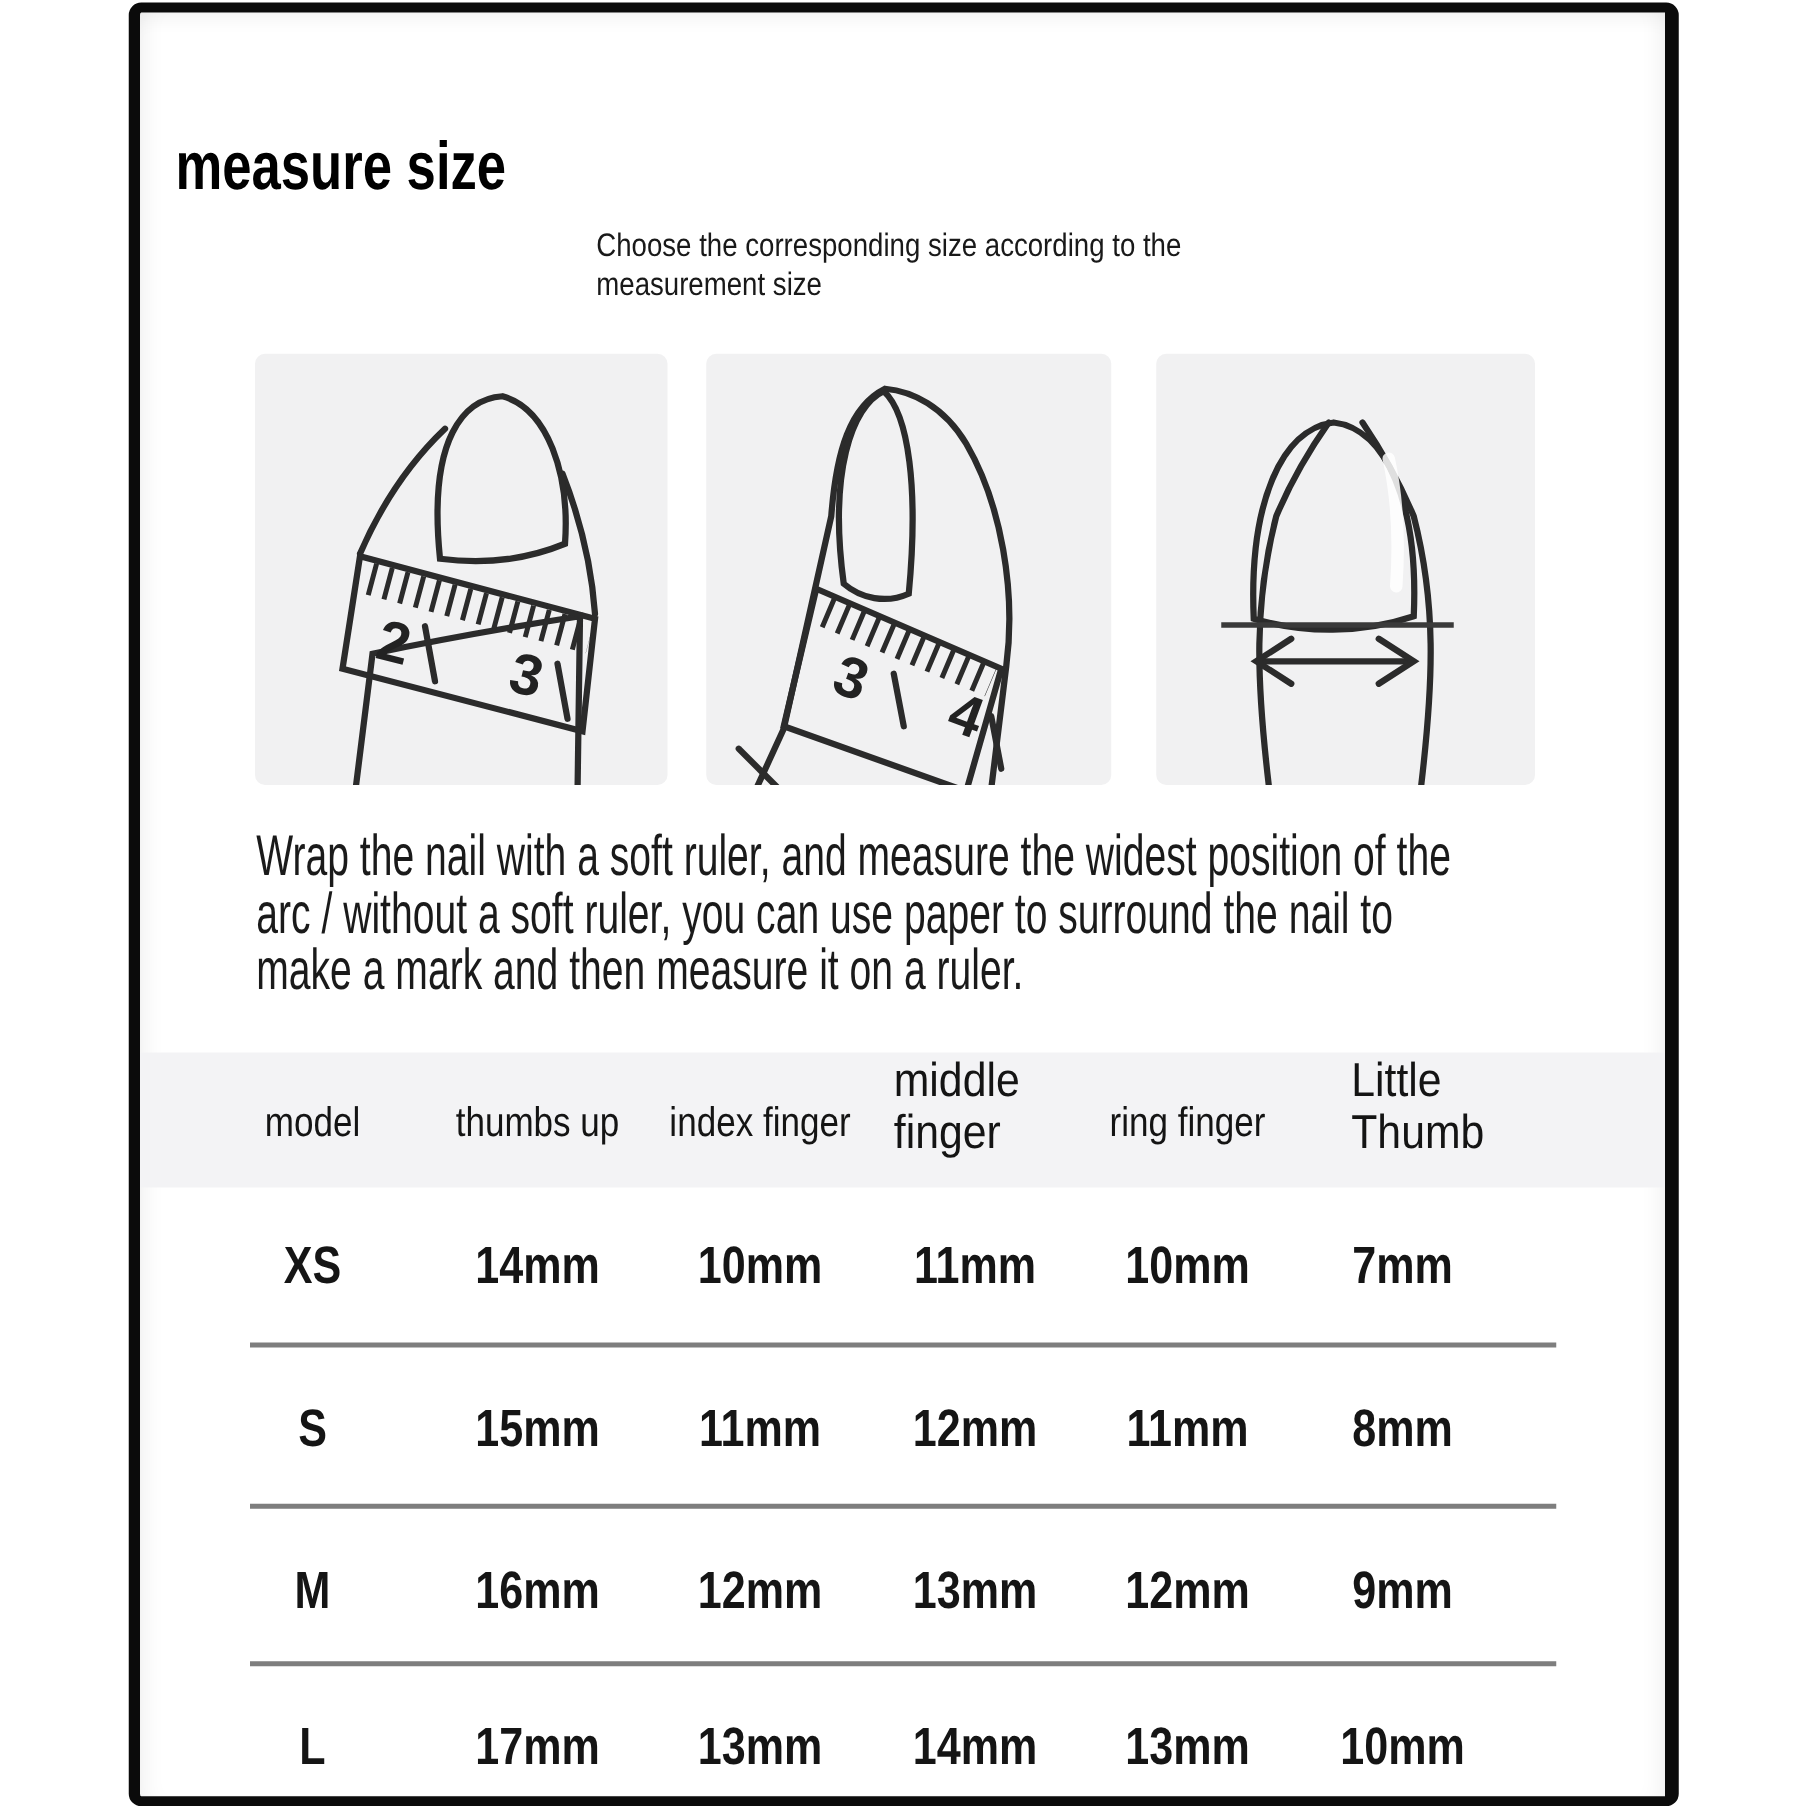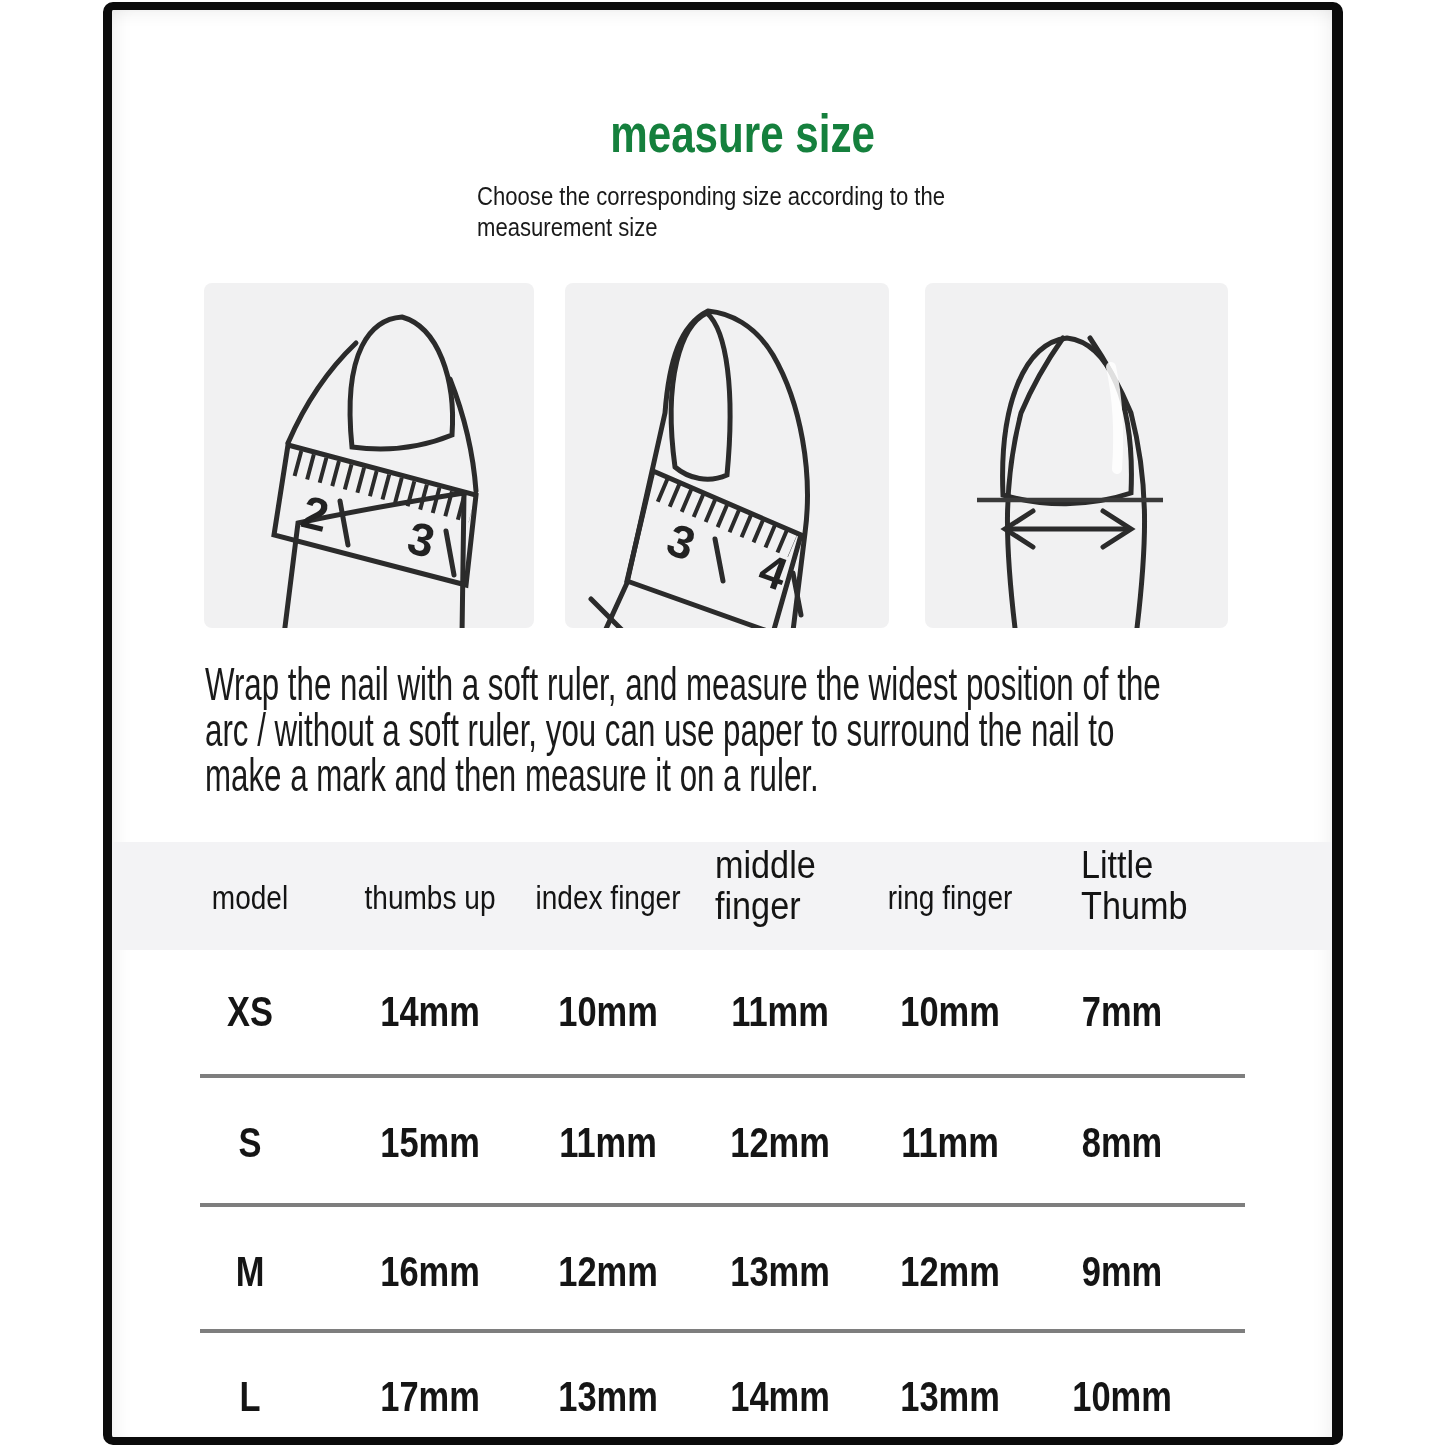--- a/index.html
+++ b/index.html
@@ -3,22 +3,22 @@
 <meta charset="utf-8">
 <style>
   html,body{margin:0;padding:0;background:#ffffff;}
   .page{position:relative;width:1445px;height:1445px;background:#ffffff;overflow:hidden;
         font-family:"Liberation Sans","DejaVu Sans",sans-serif;color:#1b1b1d;}
   .frame{position:absolute;left:103px;top:2px;width:1240px;height:1443px;box-sizing:border-box;
          border:8px solid #0b0b0b;border-left-width:9px;border-right-width:11px;border-radius:10px;
          box-shadow:inset 16px 0 20px -14px rgba(0,0,0,.07),
                     inset -16px 0 20px -14px rgba(0,0,0,.07),
                     inset 0 14px 16px -10px rgba(0,0,0,.06);}
-  .title{position:absolute;left:103px;top:102px;width:1280px;text-align:center;
-         font-size:54px;font-weight:700;color:#15803d;}
+  .title{position:absolute;left:103px;top:102px;width:1280px;text-align:left;
+         font-size:54px;font-weight:700;color:#000000;}
   .title>span{display:inline-block;transform:scaleX(.78);}
   .subtitle{position:absolute;left:477px;top:181px;width:575px;font-size:26px;line-height:31px;
             font-weight:400;color:#191919;transform:scaleX(.85);transform-origin:0 0;}
   .panel{position:absolute;top:283px;height:345px;background:#f1f1f2;border-radius:8px;overflow:hidden;}
   .p1{left:204px;width:330px;}
   .p2{left:565px;width:324px;}
   .p3{left:925px;width:303px;}
   .panel svg{display:block;}
   .instr{position:absolute;left:205px;top:662px;color:#1a1a1a;}
   .instr>div{white-space:nowrap;font-size:46px;font-weight:400;line-height:45.5px;

